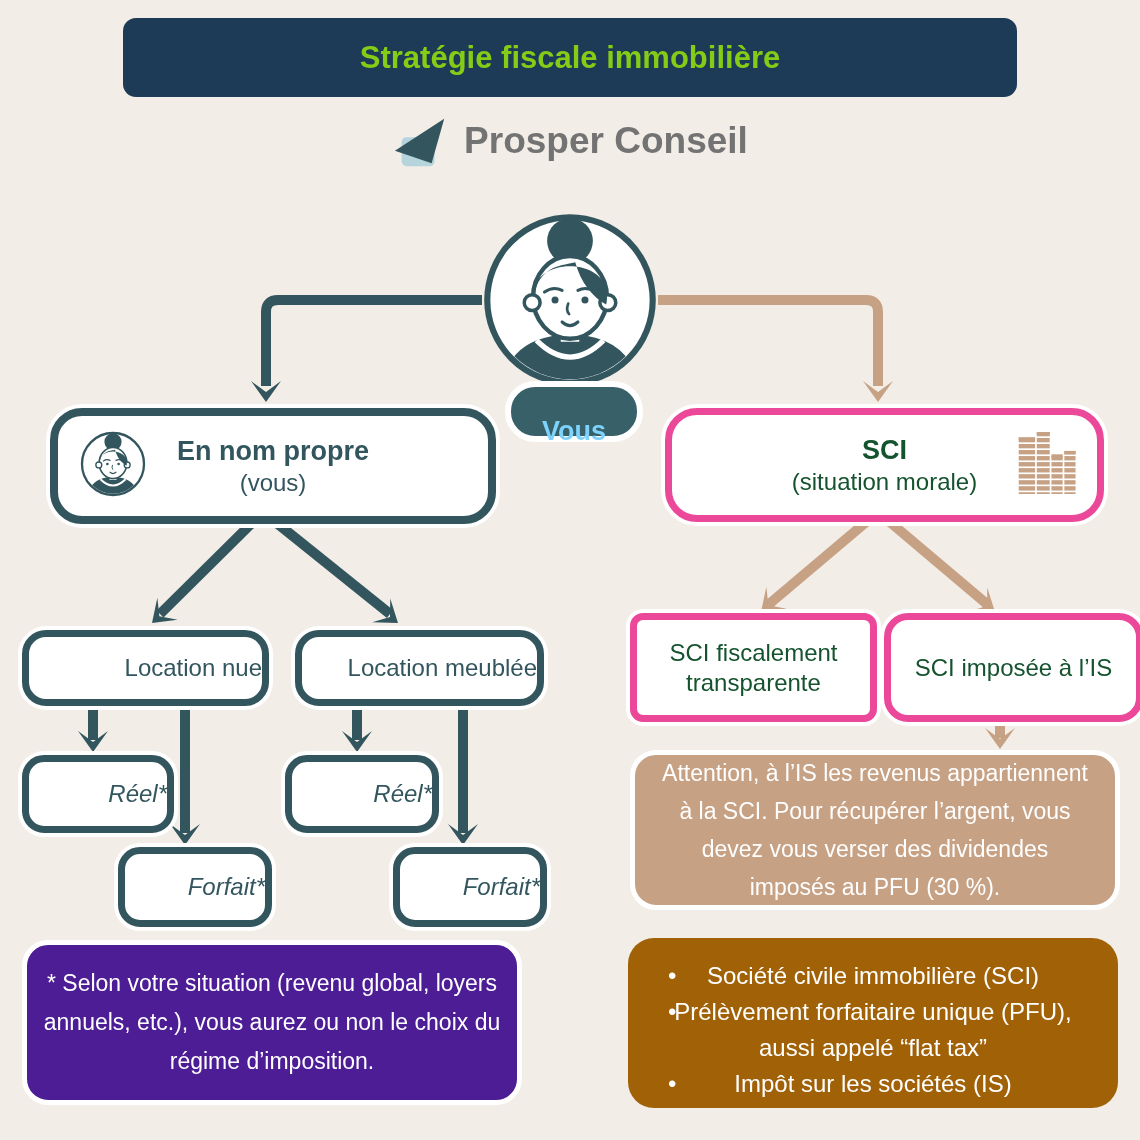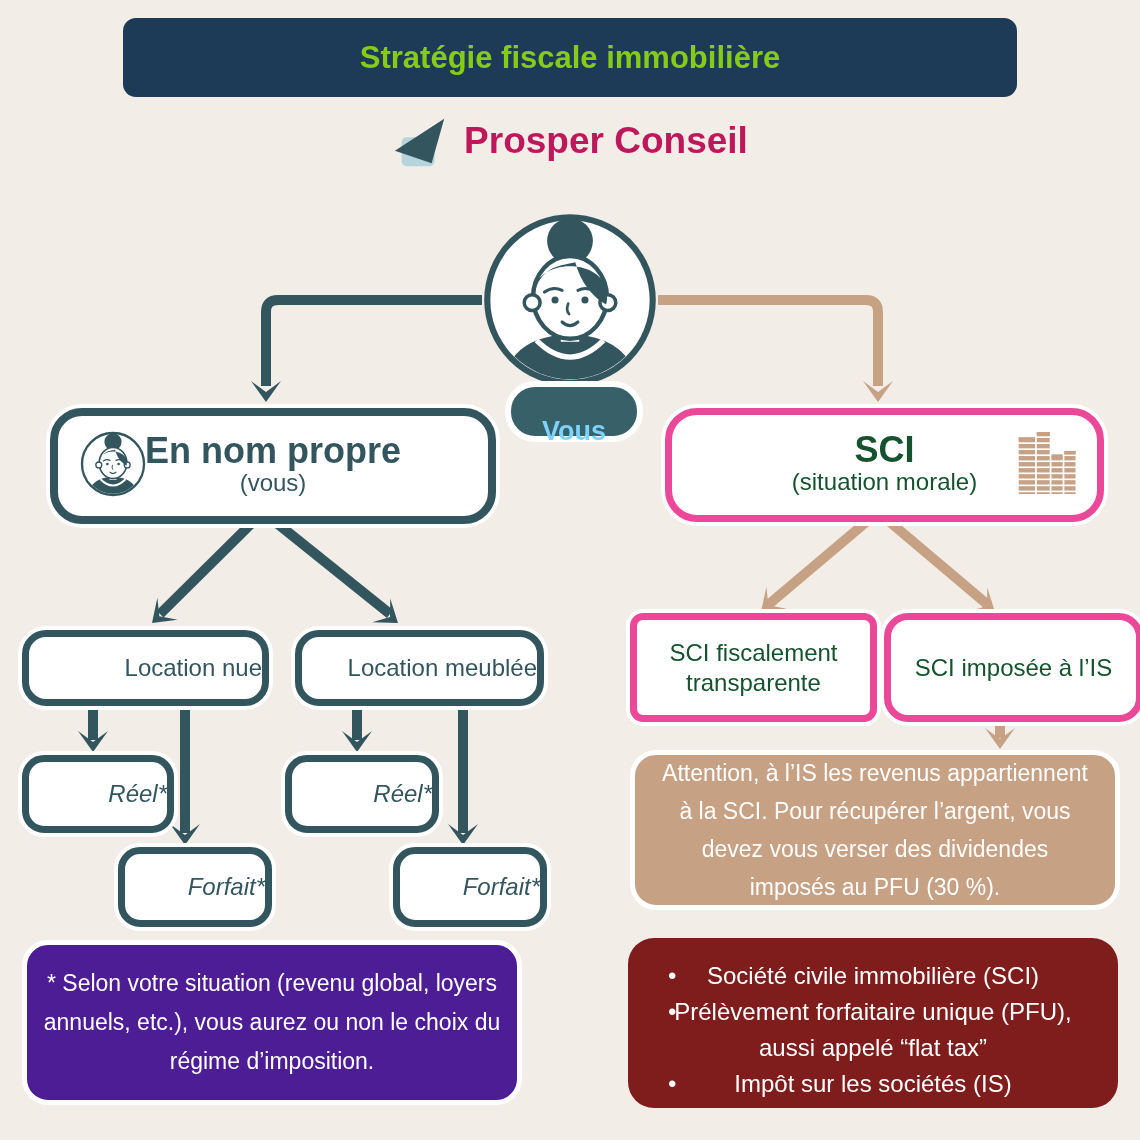--- a/index.html
+++ b/index.html
@@ -10,30 +10,30 @@
   
   .banner{
     position:absolute;left:123px;top:18px;width:894px;height:79px;
     background:#1d3a57;border-radius:13px;display:flex;align-items:center;justify-content:center;
   }
   .banner span{color:#84cc16;font-size:31px;font-weight:bold;}
   .brand{
     position:absolute;left:0;top:106px;width:100%;height:70px;
     display:flex;align-items:center;justify-content:center;gap:14px;
   }
-  .brand-name{font-size:37px;font-weight:bold;color:#be185d;}
+  .brand-name{font-size:37px;font-weight:bold;color:#737373;}
   
   .wires{position:absolute;left:0;top:0;z-index:1;pointer-events:none;}
   
   .node{position:absolute;background:#ffffff;z-index:2;display:flex;align-items:center;justify-content:center;text-align:center;}
   .teal-border{border:8px solid #33565e;box-shadow:0 0 0 4px #ffffff;color:#33565e;}
   .tan-border{border:7px solid #ec4899;box-shadow:0 0 0 4px #ffffff;color:#14532d;}
   .teal-border.thin{border-width:7px;justify-content:flex-end;}
   .tan-border.thin{border-width:7px;}
-  .node .title{font-size:36px;font-weight:bold;line-height:34px;}
+  .node .title{font-size:27px;font-weight:bold;line-height:34px;}
   .node .subtitle{font-size:24px;line-height:30px;}
   .label-24{font-size:24px;line-height:30px;}
   
   .node-left{left:50px;top:408px;width:430px;height:100px;border-radius:32px;}
   .node-right{left:665px;top:408px;width:425px;height:100px;border-radius:32px;}
   .node-left .mini-avatar{position:absolute;left:22px;top:15px;}
   .node-right .buildings{position:absolute;right:18px;top:14px;}
   
   .loc-nue{left:22px;top:630px;width:233px;height:62px;border-radius:24px;}
   .loc-meublee{left:295px;top:630px;width:235px;height:62px;border-radius:24px;}
@@ -50,21 +50,21 @@
   .vous-pill{
     position:absolute;left:505px;top:381px;width:138px;height:61px;z-index:3;
     background:#376069;border:6px solid #ffffff;border-radius:30px;box-sizing:border-box;
     display:flex;align-items:center;justify-content:center;
   }
   .vous-pill span{color:#7dd3fc;font-size:27px;font-weight:bold;margin-top:39px;}
   
   .panel{position:absolute;z-index:2;border-radius:26px;display:flex;align-items:center;justify-content:center;text-align:center;color:#ffffff;box-sizing:border-box;}
   .panel-warning{left:630px;top:750px;width:490px;height:160px;background:#c7a184;border:5px solid #ffffff;font-size:23px;line-height:38px;padding:0 24px;}
   .panel-note{left:22px;top:940px;width:500px;height:165px;background:#4c1d95;border:5px solid #ffffff;font-size:23px;line-height:39px;padding:0 4px;}
-  .panel-glossary{left:628px;top:938px;width:490px;height:170px;background:#7f1d1d;align-items:flex-start;padding:20px 0 0 0;}
+  .panel-glossary{left:628px;top:938px;width:490px;height:170px;background:#a16207;align-items:flex-start;padding:20px 0 0 0;}
   .panel-glossary ul{list-style:none;margin:0;padding:0;width:100%;}
   .panel-glossary li{position:relative;font-size:24px;line-height:36px;text-align:center;padding:0 44px;}
   .panel-glossary li::before{content:"\2022";position:absolute;left:40px;top:0;}
 </style>
 </head>
 <body>
 
 <div class="canvas">
 
   <svg width="0" height="0" style="position:absolute" aria-hidden="true">

